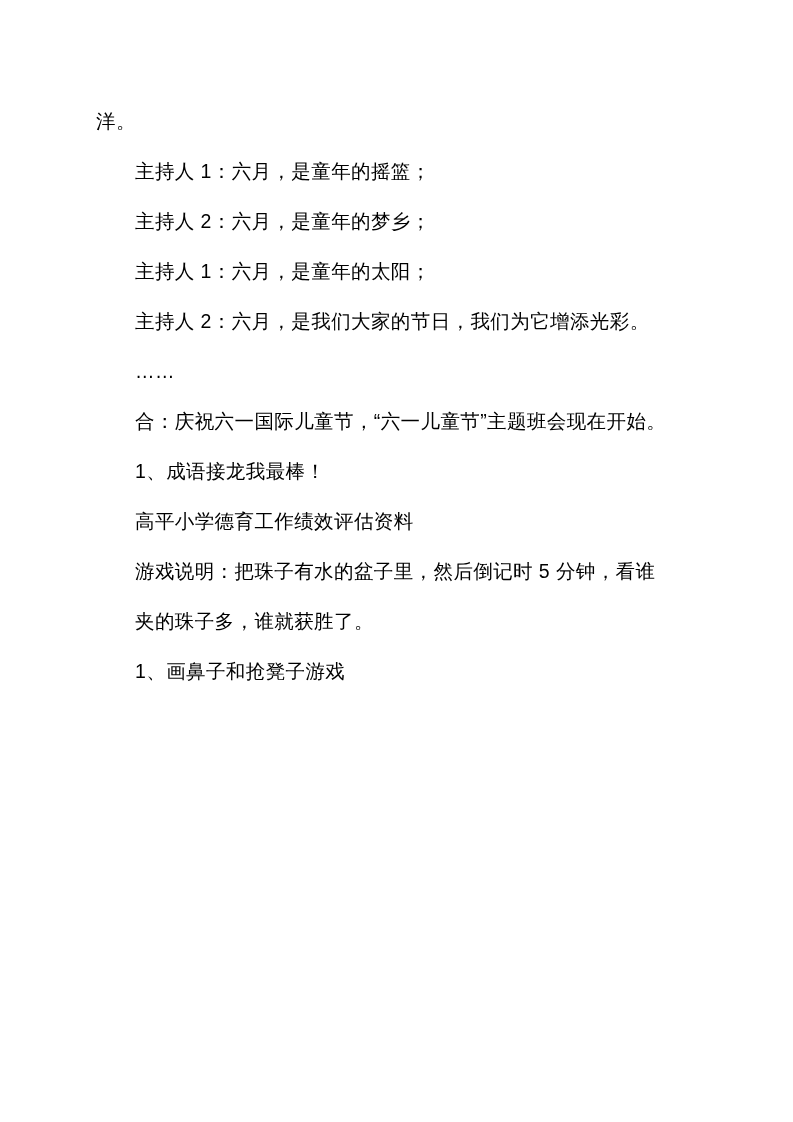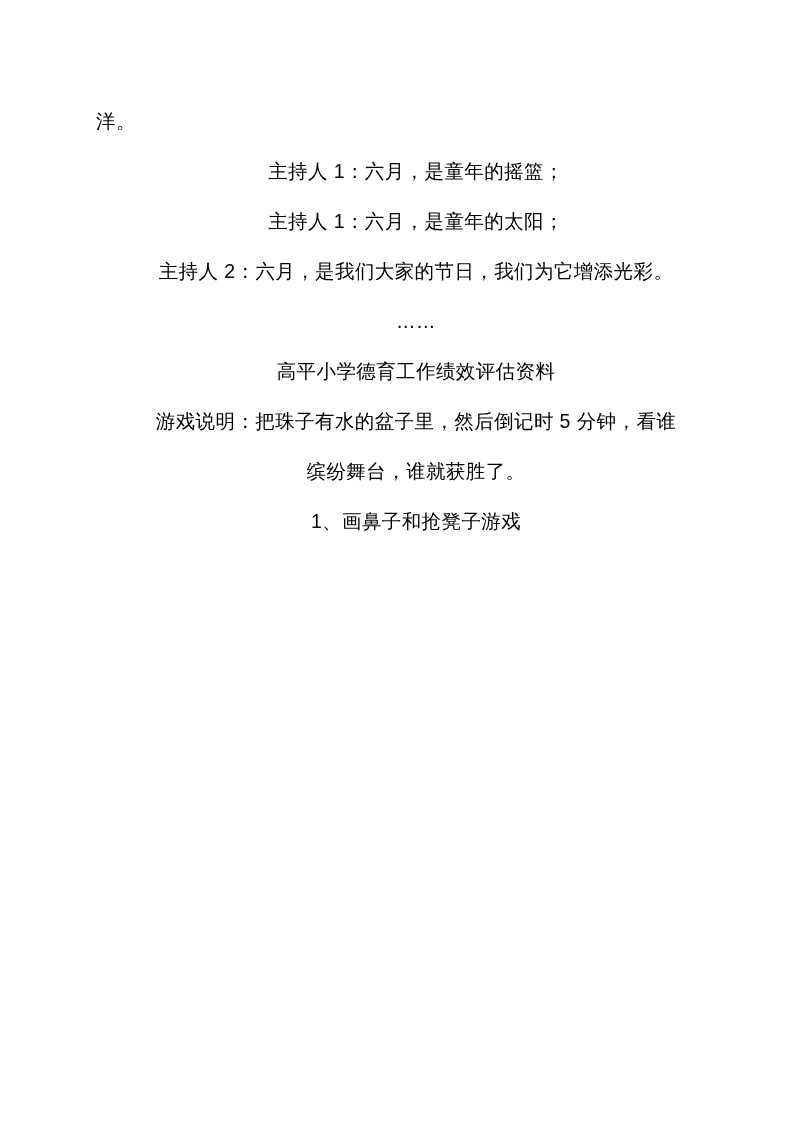--- a/index.html
+++ b/index.html
@@ -29,36 +29,38 @@
   .para {
     margin: 0;
     font-size: 19.5px;
     line-height: 50px;
     letter-spacing: 0.4px;
     white-space: pre-wrap;
     word-break: break-all;
   }
   .indent {
     text-indent: 39px;
-    text-align: center;
   }
   .noindent {
     text-indent: 0;
   }
 </style>
 </head>
 <body>
 
 <div class="page">
   <div class="doc-body">
 
     <p class="para noindent">洋。</p>
     <p class="para indent">主持人 1：六月，是童年的摇篮；</p>
+    <p class="para indent">主持人 2：六月，是童年的梦乡；</p>
     <p class="para indent">主持人 1：六月，是童年的太阳；</p>
     <p class="para indent">主持人 2：六月，是我们大家的节日，我们为它增添光彩。</p>
     <p class="para indent">……</p>
+    <p class="para indent">合：庆祝六一国际儿童节，“六一儿童节”主题班会现在开始。</p>
+    <p class="para indent">1、成语接龙我最棒！</p>
     <p class="para indent">高平小学德育工作绩效评估资料</p>
     <p class="para indent">游戏说明：把珠子有水的盆子里，然后倒记时 5 分钟，看谁</p>
-    <p class="para indent">缤纷舞台，谁就获胜了。</p>
+    <p class="para indent">夹的珠子多，谁就获胜了。</p>
     <p class="para indent">1、画鼻子和抢凳子游戏</p>
 
   </div>
 </div>
 
 </body></html>

